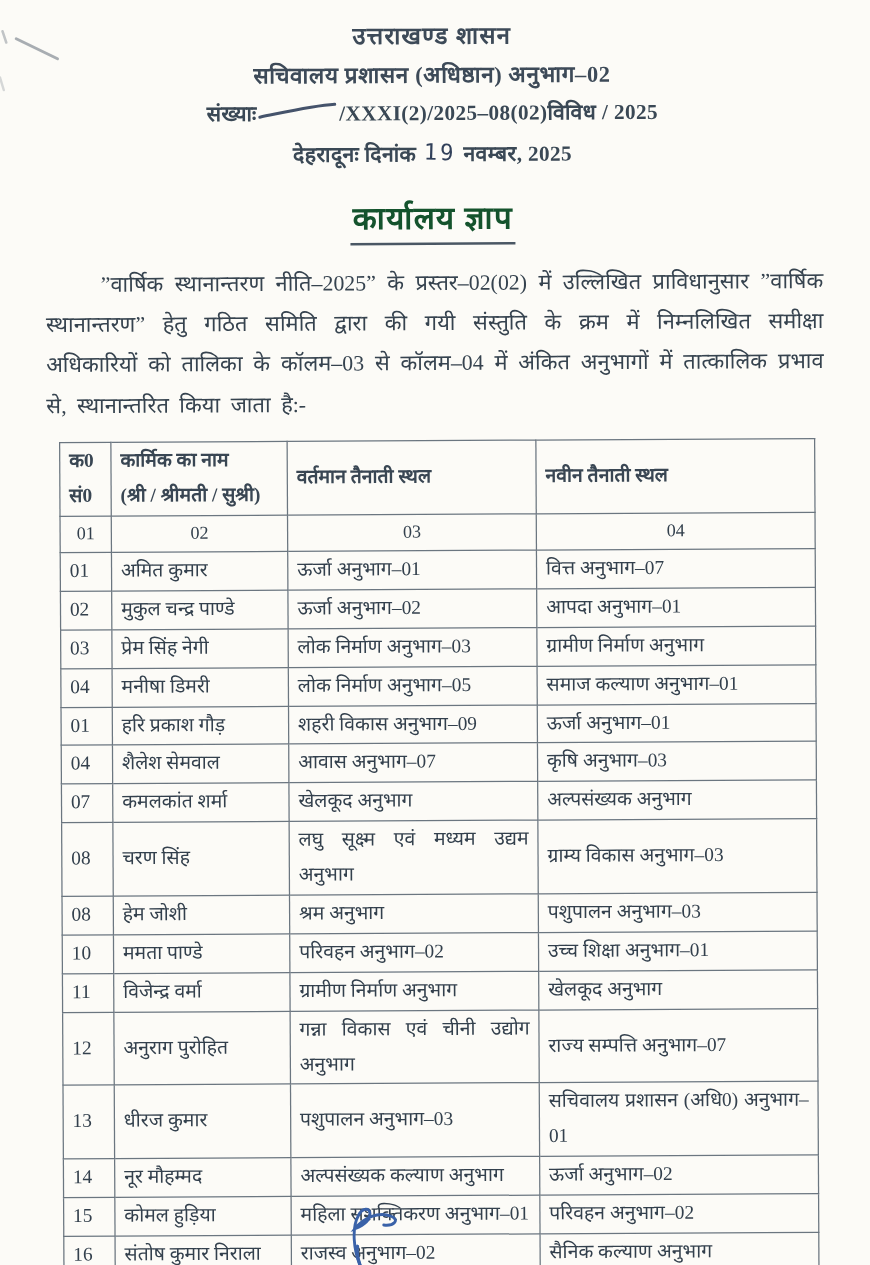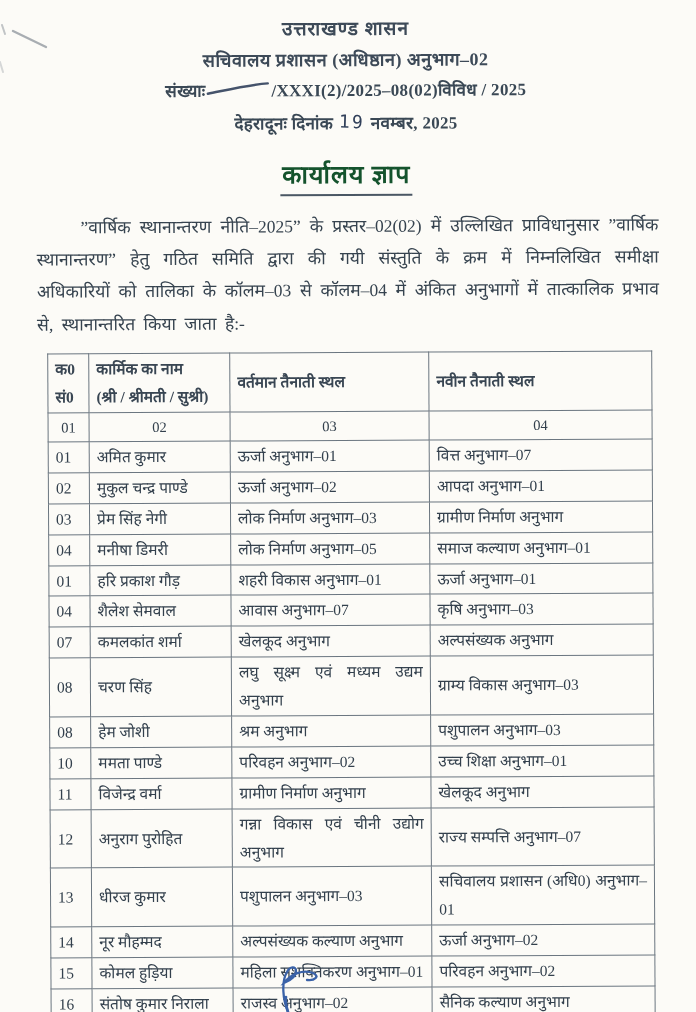--- a/index.html
+++ b/index.html
@@ -169,21 +169,21 @@
         </tr>
         <tr>
           <td class="sno">04</td>
           <td>मनीषा डिमरी</td>
           <td class="just">लोक निर्माण अनुभाग–05</td>
           <td class="just">समाज कल्याण अनुभाग–01</td>
         </tr>
         <tr>
           <td class="sno">01</td>
           <td>हरि प्रकाश गौड़</td>
-          <td class="just">शहरी विकास अनुभाग–01</td>
+          <td class="just">शहरी विकास अनुभाग–09</td>
           <td class="just">ऊर्जा अनुभाग–01</td>
         </tr>
         <tr>
           <td class="sno">04</td>
           <td>शैलेश सेमवाल</td>
           <td class="just">आवास अनुभाग–07</td>
           <td class="just">कृषि अनुभाग–03</td>
         </tr>
         <tr>
           <td class="sno">07</td>

